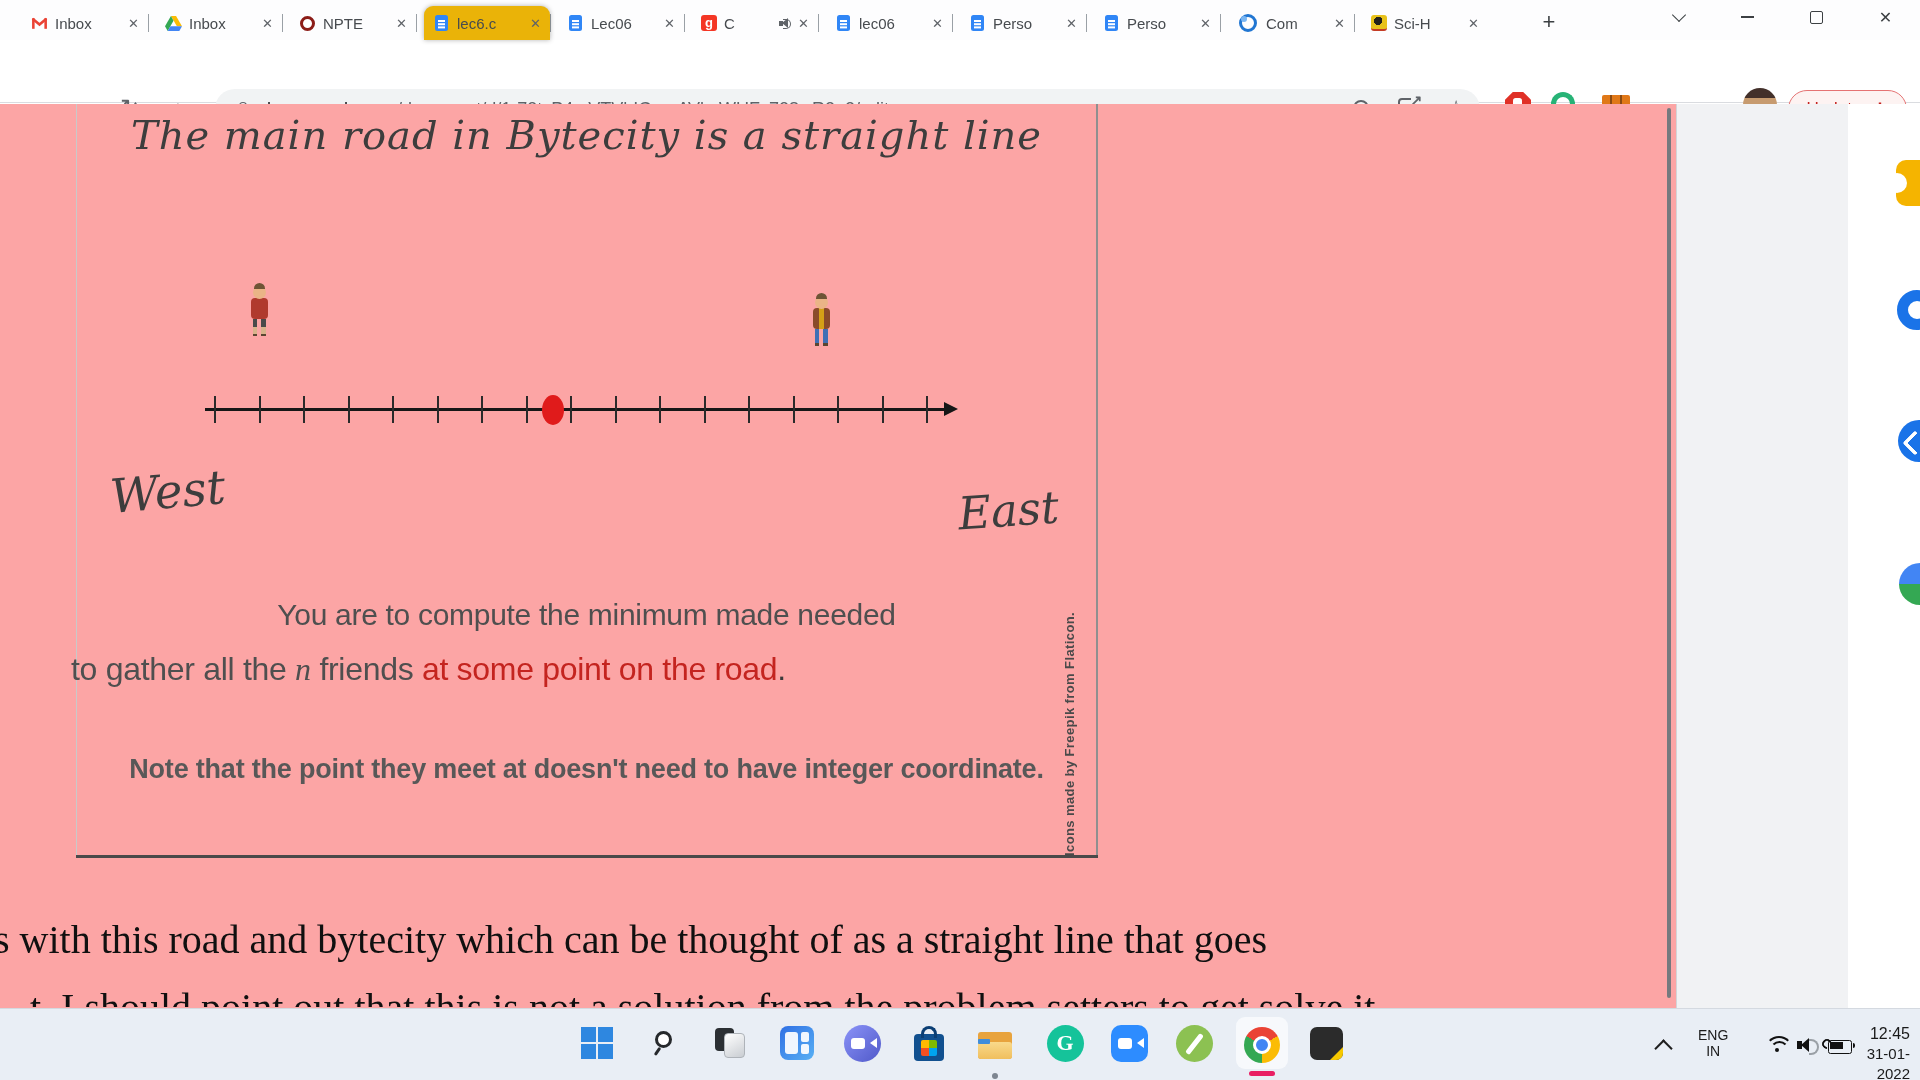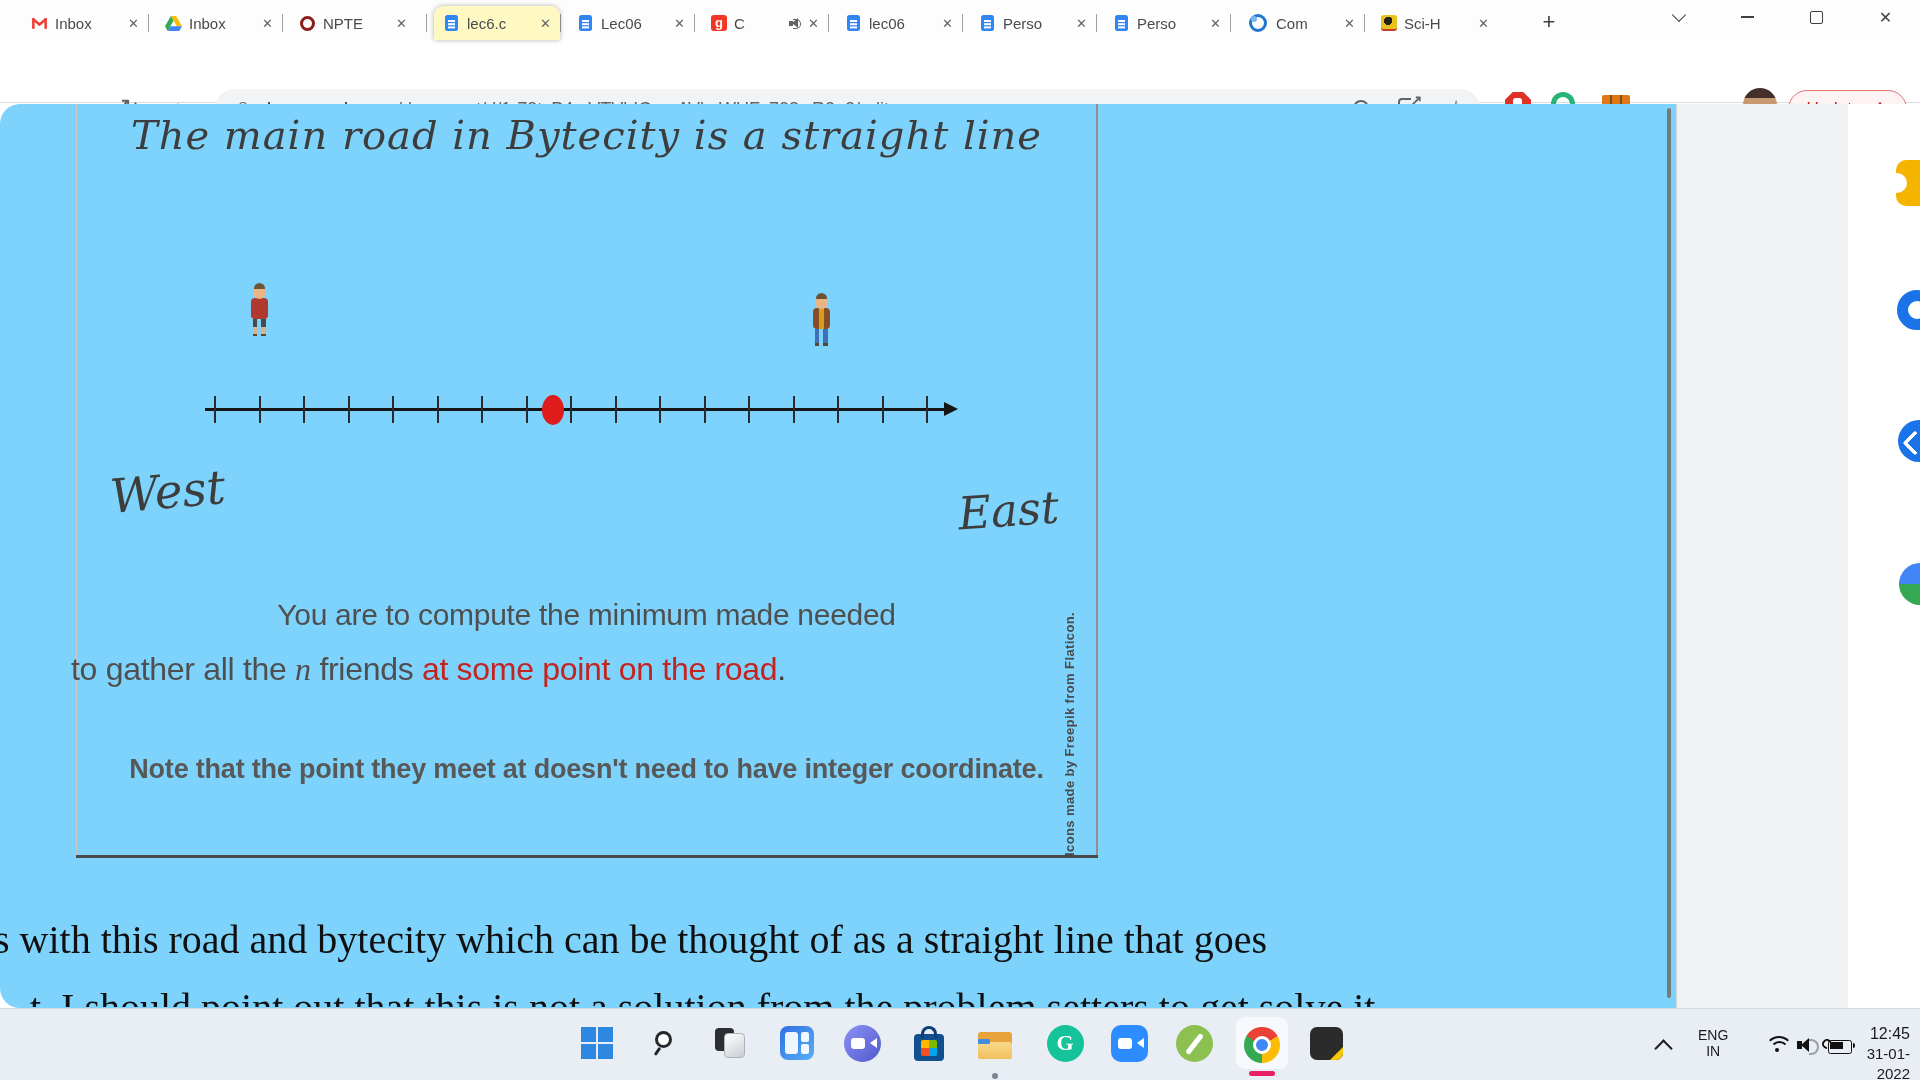--- a/index.html
+++ b/index.html
@@ -5,21 +5,21 @@
   html,body{margin:0;padding:0;background:#222;}
   .screen{position:relative;width:1920px;height:1080px;overflow:hidden;background:#fff;
           font-family:"Liberation Sans",sans-serif;}
 
   
   .tabstrip{position:absolute;top:0;left:0;width:1920px;height:40px;background:#fdfdfe;}
   .tabs{position:absolute;left:22px;bottom:0;display:flex;align-items:flex-end;height:40px;}
   .tab{position:relative;width:126px;height:34px;margin-right:8px;display:flex;align-items:center;
        gap:7px;padding:0 9px;border-radius:9px 9px 0 0;color:#474b4f;font-size:15px;box-sizing:border-box;}
   .tab + .tab::before{content:"";position:absolute;left:-8px;top:8px;width:1px;height:18px;background:#9aa0a6;}
-  .tab.active{background:#fef9c3;box-shadow:0 0 5px rgba(0,0,0,.3);z-index:3;margin-left:10px;}
+  .tab.active{background:#eab308;box-shadow:0 0 5px rgba(0,0,0,.3);z-index:3;}
   .tab .lbl{flex:1;overflow:hidden;white-space:nowrap;}
   .tab .x{font-size:13px;color:#5f6368;line-height:1;}
   .newtab{position:absolute;left:1535px;top:8px;width:28px;height:28px;display:flex;align-items:center;
           justify-content:center;font-size:22px;color:#3c4043;}
   
   .fav{width:17px;height:17px;flex:0 0 17px;position:relative;}
   .fav svg{display:block;}
   .fav-docs{width:13px;height:16px;margin:0 2px;background:#3086f6;border-radius:2.5px;position:relative;}
   .fav-docs::before{content:"";position:absolute;left:3px;top:5px;width:7px;height:1.8px;background:#fff;
                     box-shadow:0 3.2px 0 #fff,0 6.4px 0 #fff;}
@@ -80,21 +80,21 @@
                     box-shadow:0 5px 0 #5f6368,0 10px 0 #5f6368;}
   .playlist::after{content:"\266A";position:absolute;right:-2px;bottom:-4px;font-size:15px;color:#5f6368;}
   .avatar{width:34px;height:34px;border-radius:50%;overflow:hidden;
           background:linear-gradient(#43302a 0 30%,#c79b6f 30% 62%,#e6b027 62%);}
   .updatepill{position:absolute;left:1788px;top:50px;width:119px;height:38px;border:1.5px solid #e57373;
               border-radius:19px;background:#fdf3f2;display:flex;align-items:center;justify-content:center;gap:10px;box-sizing:border-box;}
   .updatepill .ut{color:#c5221f;font-size:17px;}
   .updatepill .dots{color:#c5221f;font-size:17px;font-weight:bold;letter-spacing:0;}
 
   
-  .content{position:absolute;top:104px;left:0;width:1920px;height:904px;background:#7dd3fc;border-radius:20px;}
+  .content{position:absolute;top:104px;left:0;width:1920px;height:904px;background:#fca5a5;}
   .slide-border-left{position:absolute;left:76px;top:0;width:1px;height:753px;background:#c9c9c9;}
   .slide-border-right{position:absolute;left:1096px;top:0;width:2px;height:753px;background:#8f8f8f;}
   .slide-border-bottom{position:absolute;left:76px;top:751px;width:1022px;height:2.5px;background:#4a4a4a;}
 
   .script{font-family:"DejaVu Serif",serif;font-style:italic;color:#3d3d3d;}
   .title1{position:absolute;left:76px;top:8px;width:1021px;text-align:center;font-size:40px;letter-spacing:1px;}
   .title2{position:absolute;left:76px;top:78px;width:1021px;text-align:center;font-size:40px;letter-spacing:1px;}
 
   
   .axis{position:absolute;left:205px;top:304px;width:740px;height:3px;background:#161616;}

